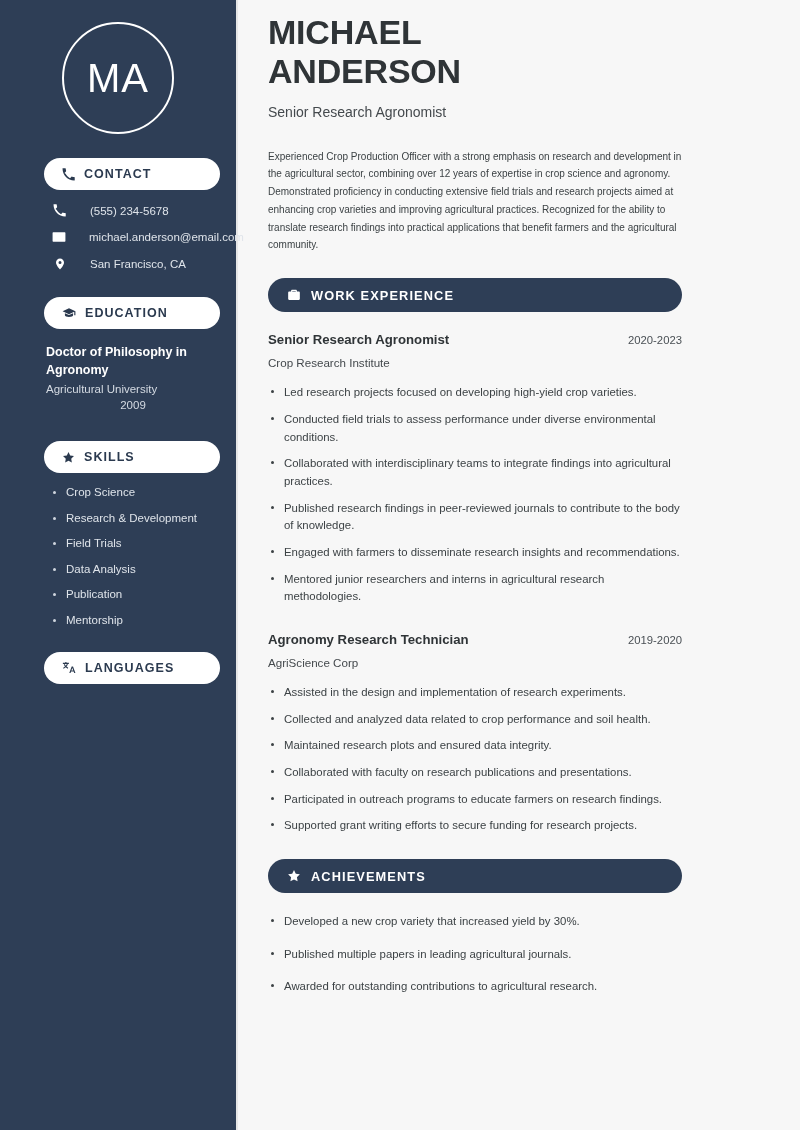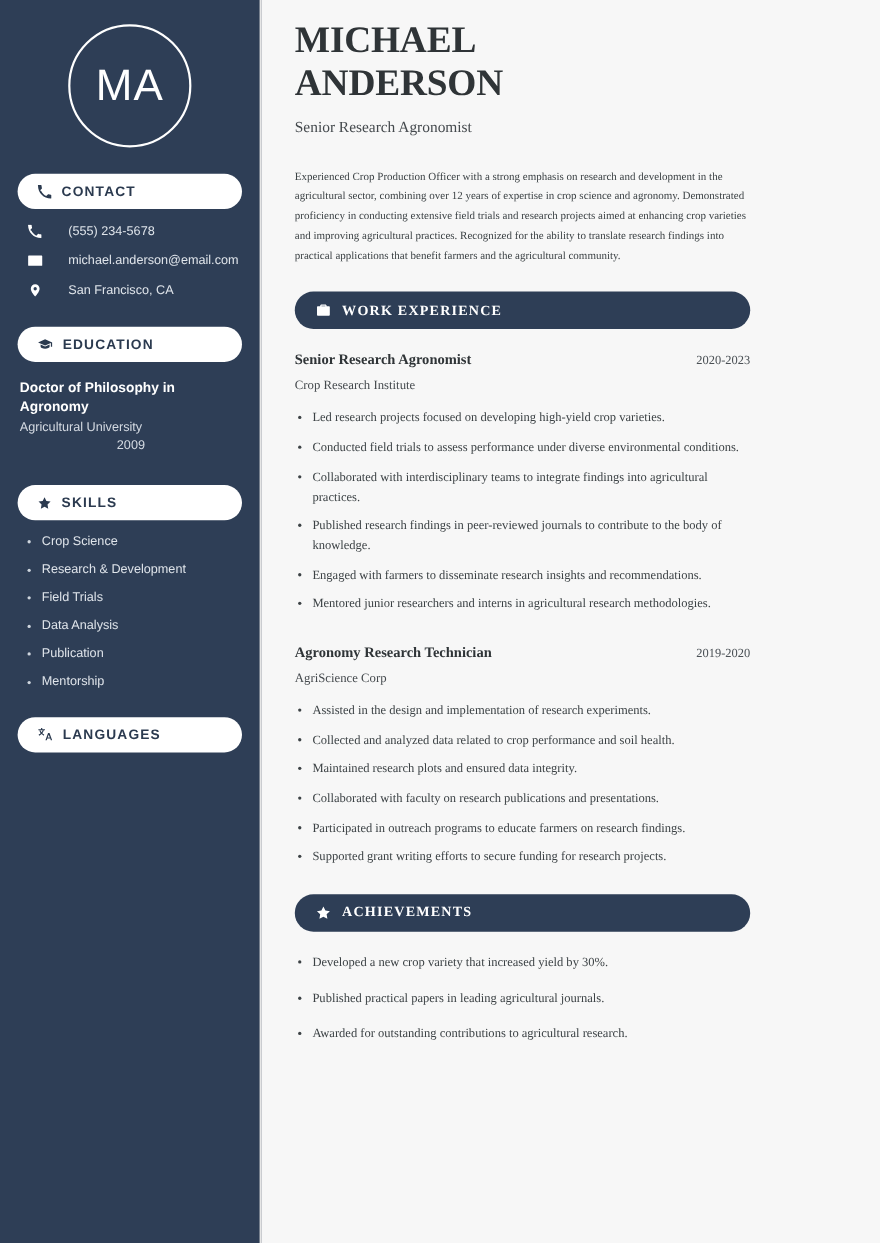--- a/index.html
+++ b/index.html
@@ -62,21 +62,21 @@
     margin-bottom: 14px;
   }
   .pill .pill-label {
     color: #2b3a4f;
     font-size: 12.5px;
     font-weight: bold;
     letter-spacing: 1.05px;
   }
   .pill .ico svg { display: block; }
 
-  .side-block { margin-bottom: 14px; }
+  .side-block { margin-bottom: 14px; margin-left: 28px; }
 
   .contact-row {
     display: flex;
     align-items: center;
     gap: 23px;
     padding: 0 0 0 8px;
     margin-bottom: 13px;
     color: #dfe4ea;
     font-size: 11.5px;
   }
@@ -124,23 +124,22 @@
     border-radius: 50%;
     background: #cfd6de;
   }
 
   .gap-lg { height: 16px; }
   .gap-md { height: 12px; }
 
   
   .main {
     flex: 1;
-    padding: 18px 30px 0 30px;
+    padding: 13px 30px 0 30px;
     background: #f7f7f7;
-    font-family: Liberation Serif, serif;
   }
 
   .name {
     color: #2f3437;
     font-size: 34px;
     font-weight: bold;
     line-height: 1.14;
     letter-spacing: -0.2px;
   }
   .title {
@@ -382,18 +381,18 @@
       <span class="ico">
         <svg width="14" height="14" viewBox="0 0 24 24" fill="#ffffff">
           <path d="M12 1.8l3.1 6.4 7 1-5.1 4.9 1.2 7-6.2-3.3-6.2 3.3 1.2-7L1.9 9.2l7-1L12 1.8z"></path>
         </svg>
       </span>
       <span class="bar-label">ACHIEVEMENTS</span>
     </div>
 
     <ul class="bullets ach-list">
       <li>Developed a new crop variety that increased yield by 30%.</li>
-      <li>Published practical papers in leading agricultural journals.</li>
+      <li>Published multiple papers in leading agricultural journals.</li>
       <li>Awarded for outstanding contributions to agricultural research.</li>
     </ul>
 
   </main>
 </div>
 
 </body></html>

